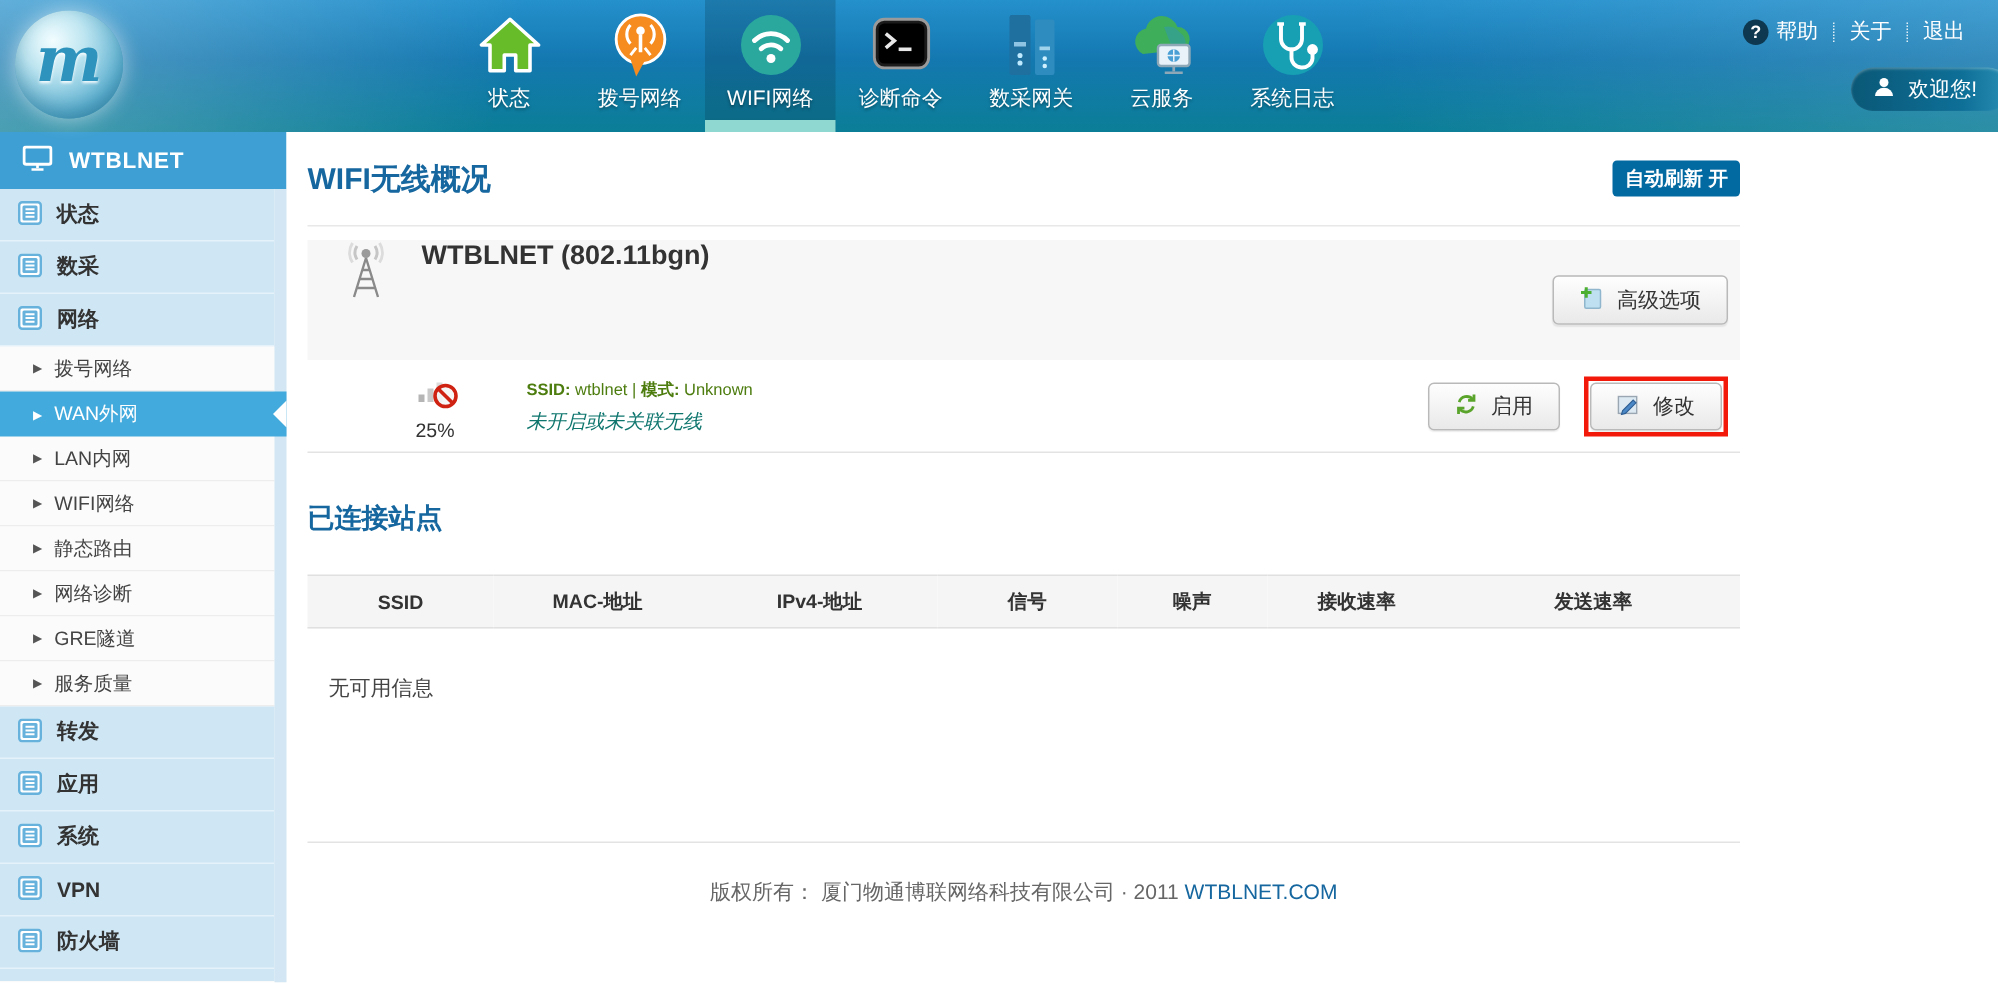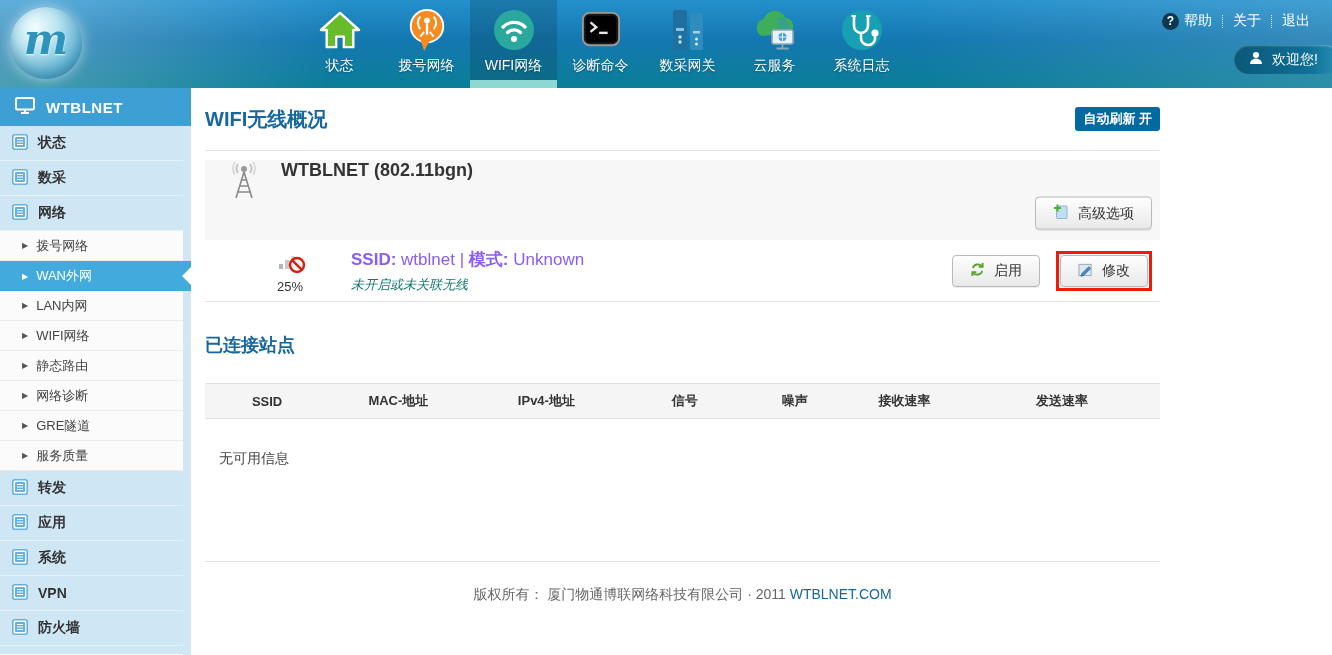--- a/index.html
+++ b/index.html
@@ -66,30 +66,30 @@
   .content{position:absolute;left:191px;top:88px;width:977px;height:567px;background:#fff;
     box-sizing:border-box;padding:0 8px 0 14px;}
   .page-head{display:flex;justify-content:space-between;align-items:center;padding-top:15px;height:32px;}
   .page-title{font-size:20px;font-weight:bold;color:#16679f;margin:0;}
   .autorefresh{background:#0369a1;color:#fff;font-size:13px;font-weight:bold;
     padding:3px 8px;border-radius:3px;cursor:pointer;white-space:nowrap;}
   .rule{border:none;border-top:1px solid #e8e8e8;margin:15px 0 0;}
   .wifi-head{margin-top:9px;height:80px;background:#f7f7f7;display:flex;align-items:flex-start;
     position:relative;padding-left:20px;box-sizing:border-box;}
   .net-title{font-size:18px;font-weight:bold;color:#333;margin-left:18px;}
-  .adv-wrap{position:absolute;right:8px;top:50%;transform:translateY(-50%);margin-top:13px;}
+  .adv-wrap{position:absolute;right:8px;top:50%;transform:translateY(-50%);}
   .btn{display:inline-flex;align-items:center;gap:9px;background:linear-gradient(#fefefe,#e9e9e9);
     border:1px solid #b9b9b9;border-radius:4px;padding:6px 17px;font-size:14px;color:#333;
     cursor:pointer;box-shadow:0 1px 1px rgba(0,0,0,.08);font-family:inherit;}
   .wifi-row{height:62px;border-bottom:1px solid #e3e3e3;display:flex;align-items:center;
     position:relative;padding-left:72px;box-sizing:border-box;}
   .sig-block{width:70px;text-align:left;}
   .pct{font-size:13px;color:#333;margin-top:1px;}
   .ssid-info{margin-left:4px;}
-  .ssid-line{font-size:17px;color:#8b5cf6;}
+  .ssid-line{font-size:11px;color:#4d7c0f;}
   .ssid-line b{font-weight:bold;}
   .status-line{font-size:13px;font-style:italic;color:#0f766e;margin-top:5px;}
   .row-btns{position:absolute;right:8px;top:50%;transform:translateY(-50%);
     display:flex;align-items:center;gap:16px;}
   .red-box{border:3px solid #f2190a;padding:1px;display:inline-block;line-height:0;}
   .section-title{font-size:18px;font-weight:bold;color:#16679f;margin:31px 0 0;}
   table{width:100%;border-collapse:collapse;margin-top:26px;table-layout:fixed;}
   thead tr{background:#f5f5f5;}
   th{font-size:13px;font-weight:bold;color:#333;padding:8px 4px;text-align:center;
     border-top:1px solid #e0e0e0;border-bottom:1px solid #e0e0e0;}

